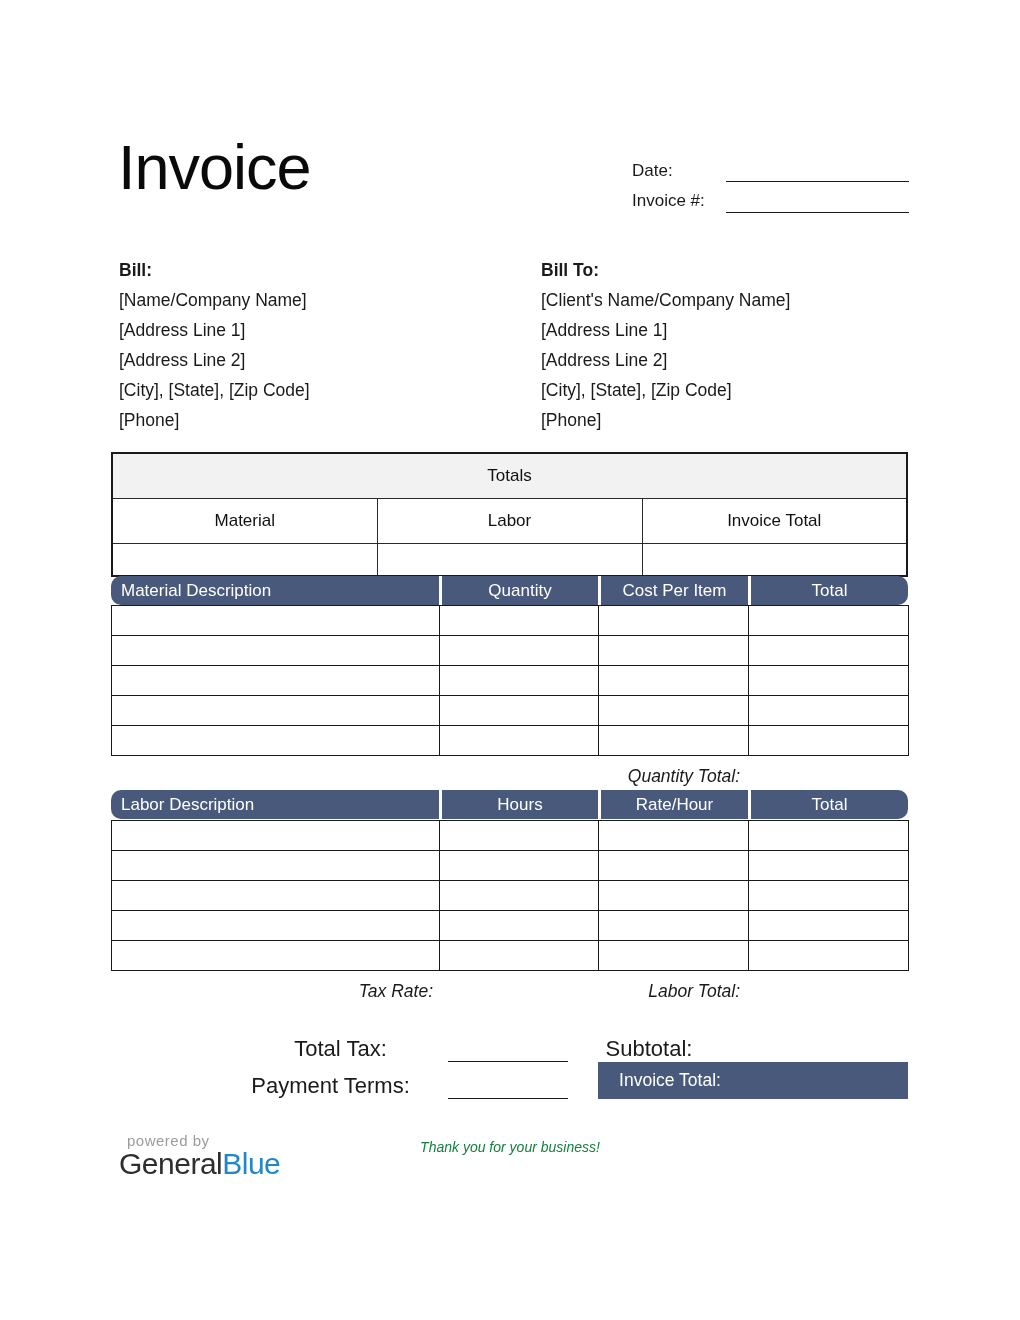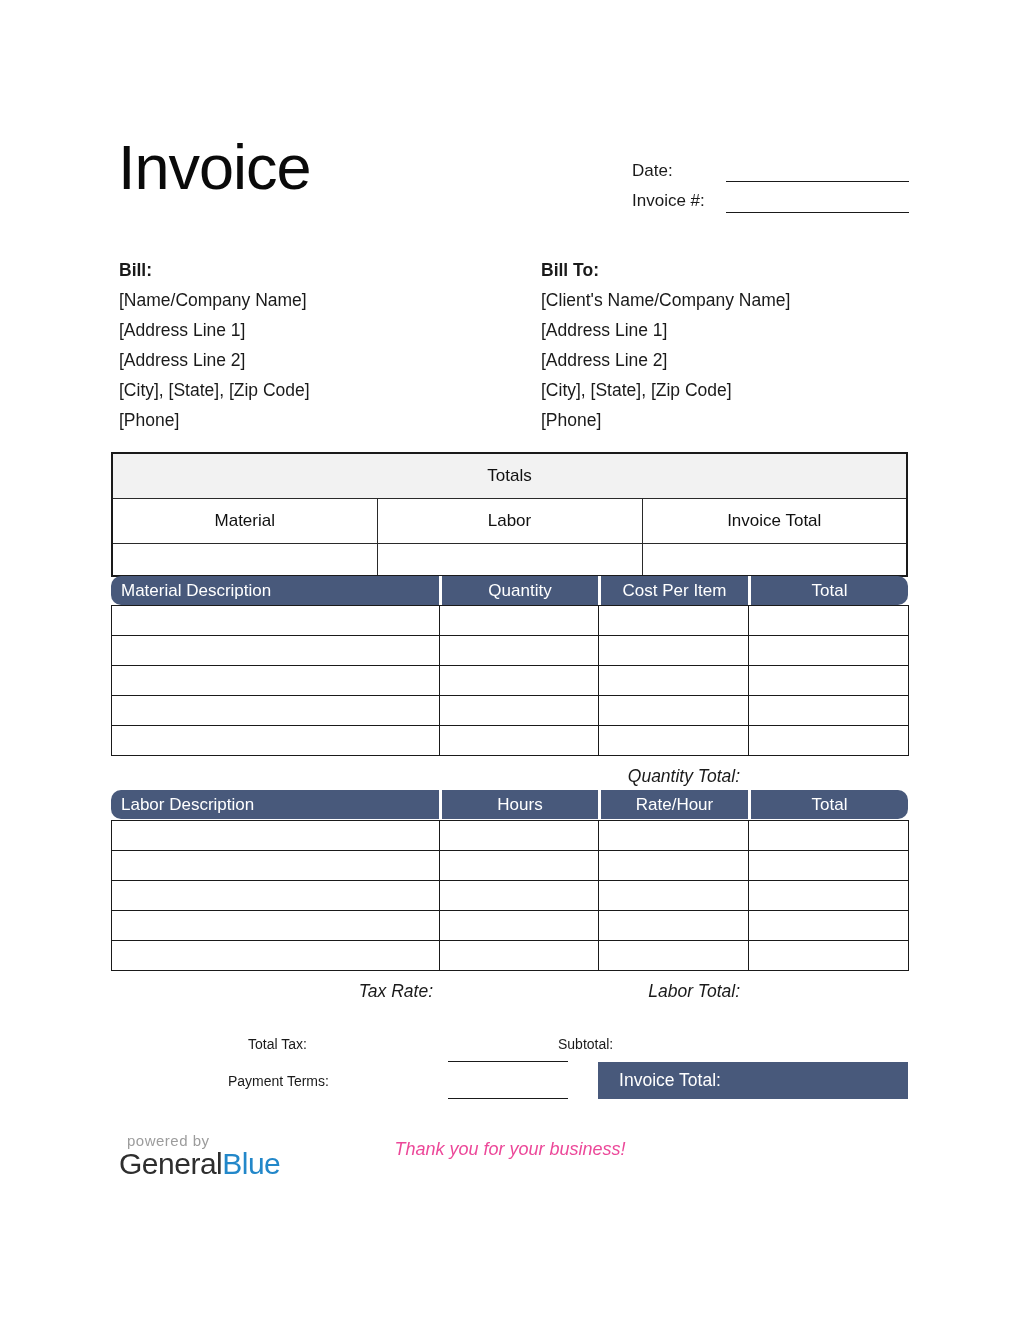--- a/index.html
+++ b/index.html
@@ -50,39 +50,39 @@
   .lab-header { top:790px; }
   table.lab-body { top:820px; }
 
   .inline-total { position:absolute; font-size:17.5px; font-style:italic; color:#1a1a1a;
                   text-align:right; }
   .materials-total { left:578px; top:766px; width:162px; }
   .tax-rate { left:288px; top:981px; width:145px; }
   .labor-total { left:578px; top:981px; width:162px; }
 
   
-  .sum-label { position:absolute; font-size:14px; color:#1a1a1a; text-align:left; }
+  .sum-label { position:absolute; font-size:22px; color:#1a1a1a; text-align:center; }
   .total-tax { left:248px; top:1036px; width:185px; }
   .subtotal { left:558px; top:1036px; width:182px; }
   .payment-terms { left:228px; top:1073px; width:205px; }
   .sumline-a { left:448px; top:1061px; width:120px; }
   .sumline-b { left:448px; top:1098px; width:120px; }
   .invoice-total-box { position:absolute; left:598px; top:1062px; width:310px; height:37px;
                        background:#48597B; display:flex; align-items:center; }
   .invoice-total-box .itb-label { width:144px; text-align:center; color:#fff; font-size:17.5px; }
   .invoice-total-box .itb-value { flex:1; }
 
   
   .powered-by { position:absolute; left:127px; top:1132px; font-size:15px; letter-spacing:0.5px;
                 color:#9C9C9C; }
   .brand { position:absolute; left:119px; top:1147px; font-size:30px; letter-spacing:-0.5px; }
   .brand .b-general { color:#2e2e2e; }
   .brand .b-blue { color:#2287C9; }
   .thank-you { position:absolute; left:300px; top:1139px; width:420px; text-align:center;
-               font-size:18px; font-style:italic; color:#ec4899; }
+               font-size:14px; font-style:italic; color:#15803d; }
 </style>
 </head>
 <body>
 
 <div class="page">
 
   <div class="title">Invoice</div>
   <span class="hdr-label date-label">Date:</span>
   <div class="fill-line date-line"></div>
   <span class="hdr-label invno-label">Invoice #:</span>

